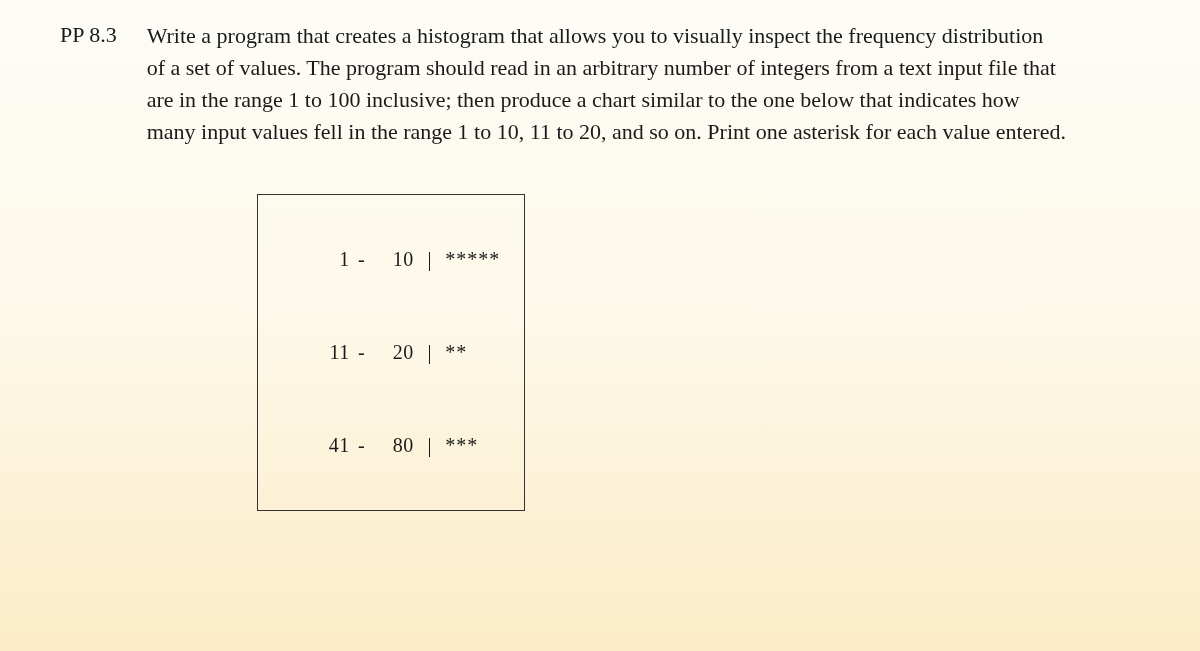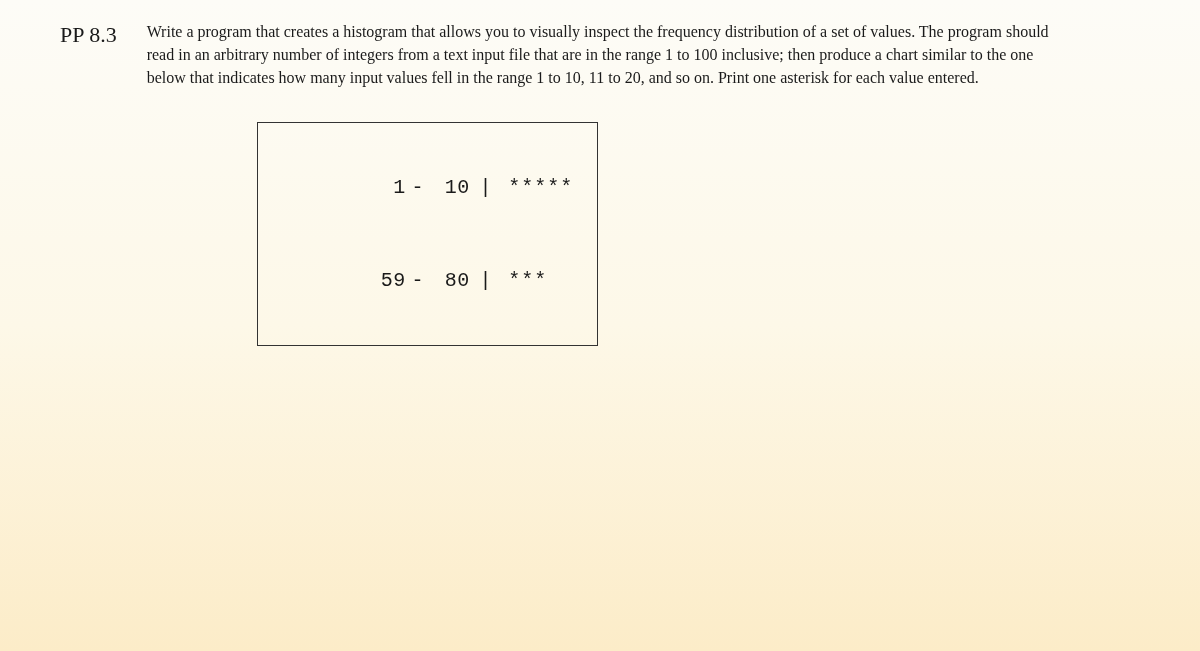--- a/index.html
+++ b/index.html
@@ -22,34 +22,34 @@
     }
     .label-col {
       flex-shrink: 0;
       font-size: 22px;
       padding-top: 2px;
     }
     .content-col {
       flex: 1;
     }
     .description {
-      font-size: 16px;
+      font-size: 22px;
       line-height: 1.45;
-      margin-bottom: 32px;
+      margin-bottom: 46px;
       max-width: 920px;
     }
     .chart-box {
       border: 1px solid #333;
       padding: 18px 24px 18px 20px;
       margin-left: 110px;
       display: inline-block;
       background: transparent;
     }
     .chart-row {
-      font-family: Liberation Mono, monospace;
+      font-family: Liberation Serif, serif;
       font-size: 20px;
       line-height: 1.55;
       white-space: pre;
       letter-spacing: 0.5px;
     }
     .chart-row .range-start {
       display: inline-block;
       width: 28px;
       text-align: right;
     }
@@ -78,21 +78,24 @@
 
 <div class="container">
   <div class="label-col">PP 8.3</div>
   <div class="content-col">
     <p class="description">Write a program that creates a histogram that allows you to visually inspect the frequency distribution of a set of values. The program should read in an arbitrary number of integers from a text input file that are in the range 1 to 100 inclusive; then produce a chart similar to the one below that indicates how many input values fell in the range 1 to 10, 11 to 20, and so on. Print one asterisk for each value entered.</p>
     <div class="chart-box">
       <div class="chart-row">
         <span class="range-start">1</span><span class="dash">-</span><span class="range-end">10</span><span class="pipe">|</span> <span class="stars">*****</span>
       </div>
       <div class="chart-row">
-        <span class="range-start">59</span><span class="dash">-</span><span class="range-end">80</span><span class="pipe">|</span> <span class="stars">***</span>
+        <span class="range-start">11</span><span class="dash">-</span><span class="range-end">20</span><span class="pipe">|</span> <span class="stars">**</span>
+      </div>
+      <div class="chart-row">
+        <span class="range-start">41</span><span class="dash">-</span><span class="range-end">80</span><span class="pipe">|</span> <span class="stars">***</span>
       </div>
       
       
       
       
       
     </div>
   </div>
 </div>
 

